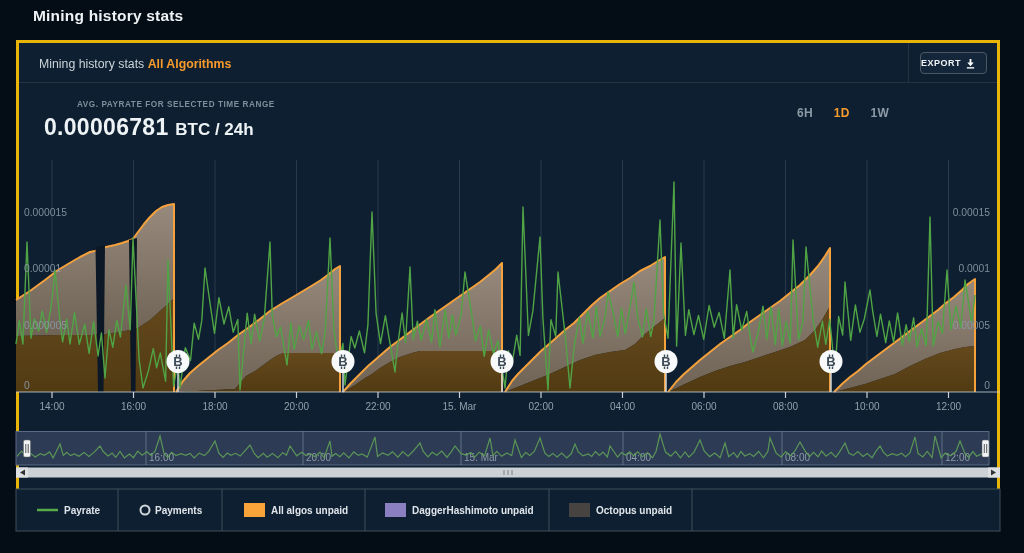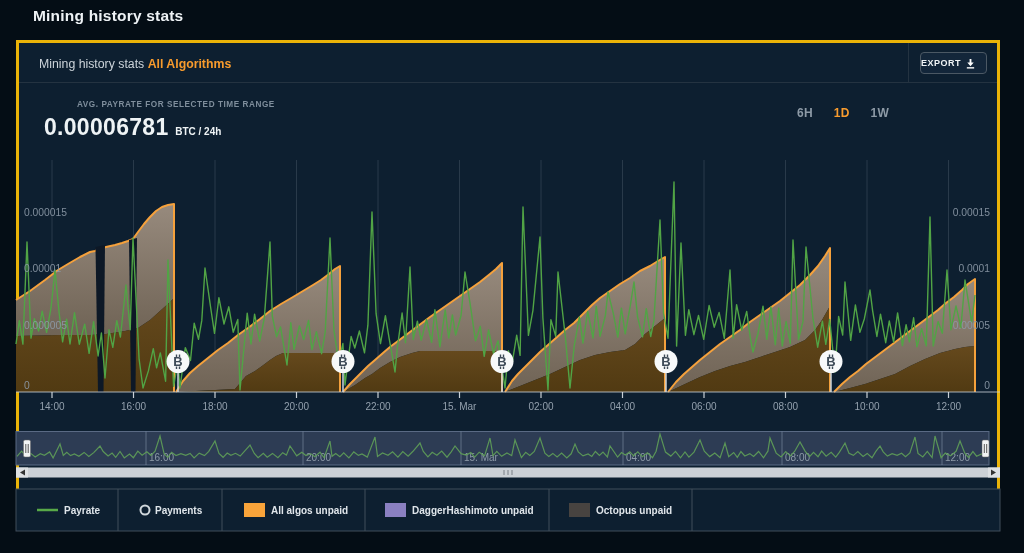--- a/index.html
+++ b/index.html
@@ -10,21 +10,21 @@
 .chead { position:absolute; left:0; top:0; width:100%; height:40px; border-bottom:1px solid #243341; }
 .chead .t1 { position:absolute; left:20px; top:14px; font-size:12.3px; color:#ccd4da; }
 .chead .t1 b { color:#f79b2d; }
 .ranges { position:absolute; right:108px; top:15px; font-size:12px; font-weight:bold; color:#8d9aa6; letter-spacing:0.2px;margin-top:48px; }
 .ranges span { margin-left:21px; }
 .ranges .act { color:#f89c2e; }
 .vsep { position:absolute; right:88px; top:0; width:1px; height:40px; background:#243341; }
 .exportbtn { position:absolute; right:10px; top:9px; width:67px; height:22px; border:1px solid #4b5864; border-radius:4px; background:#13263a; color:#f0f4f6; font-size:9px; font-weight:bold; letter-spacing:0.5px; display:flex; align-items:center; justify-content:flex-start; gap:4px; white-space:nowrap; }
 .avg { position:absolute; left:26px; top:57px; font-size:8.2px; font-weight:bold; letter-spacing:0.55px; color:#7f8e9c;margin-left:32px; }
 .big { position:absolute; left:25px; top:71px; font-size:23px; font-weight:bold; color:#eef3f5; letter-spacing:0.3px; }
-.big small { font-size:10px; letter-spacing:0; }
+.big small { font-size:17px; letter-spacing:0; }
 svg.overlay { position:absolute; left:0; top:0; }
 </style>
 </head>
 <body>
 <div class="page">
 <div class="title">Mining history stats</div>
 <div class="card">
   <div class="chead">
     <div class="t1">Mining history stats <b>All Algorithms</b></div>
     <div class="ranges"><span>6H</span><span class="act">1D</span><span>1W</span></div>

